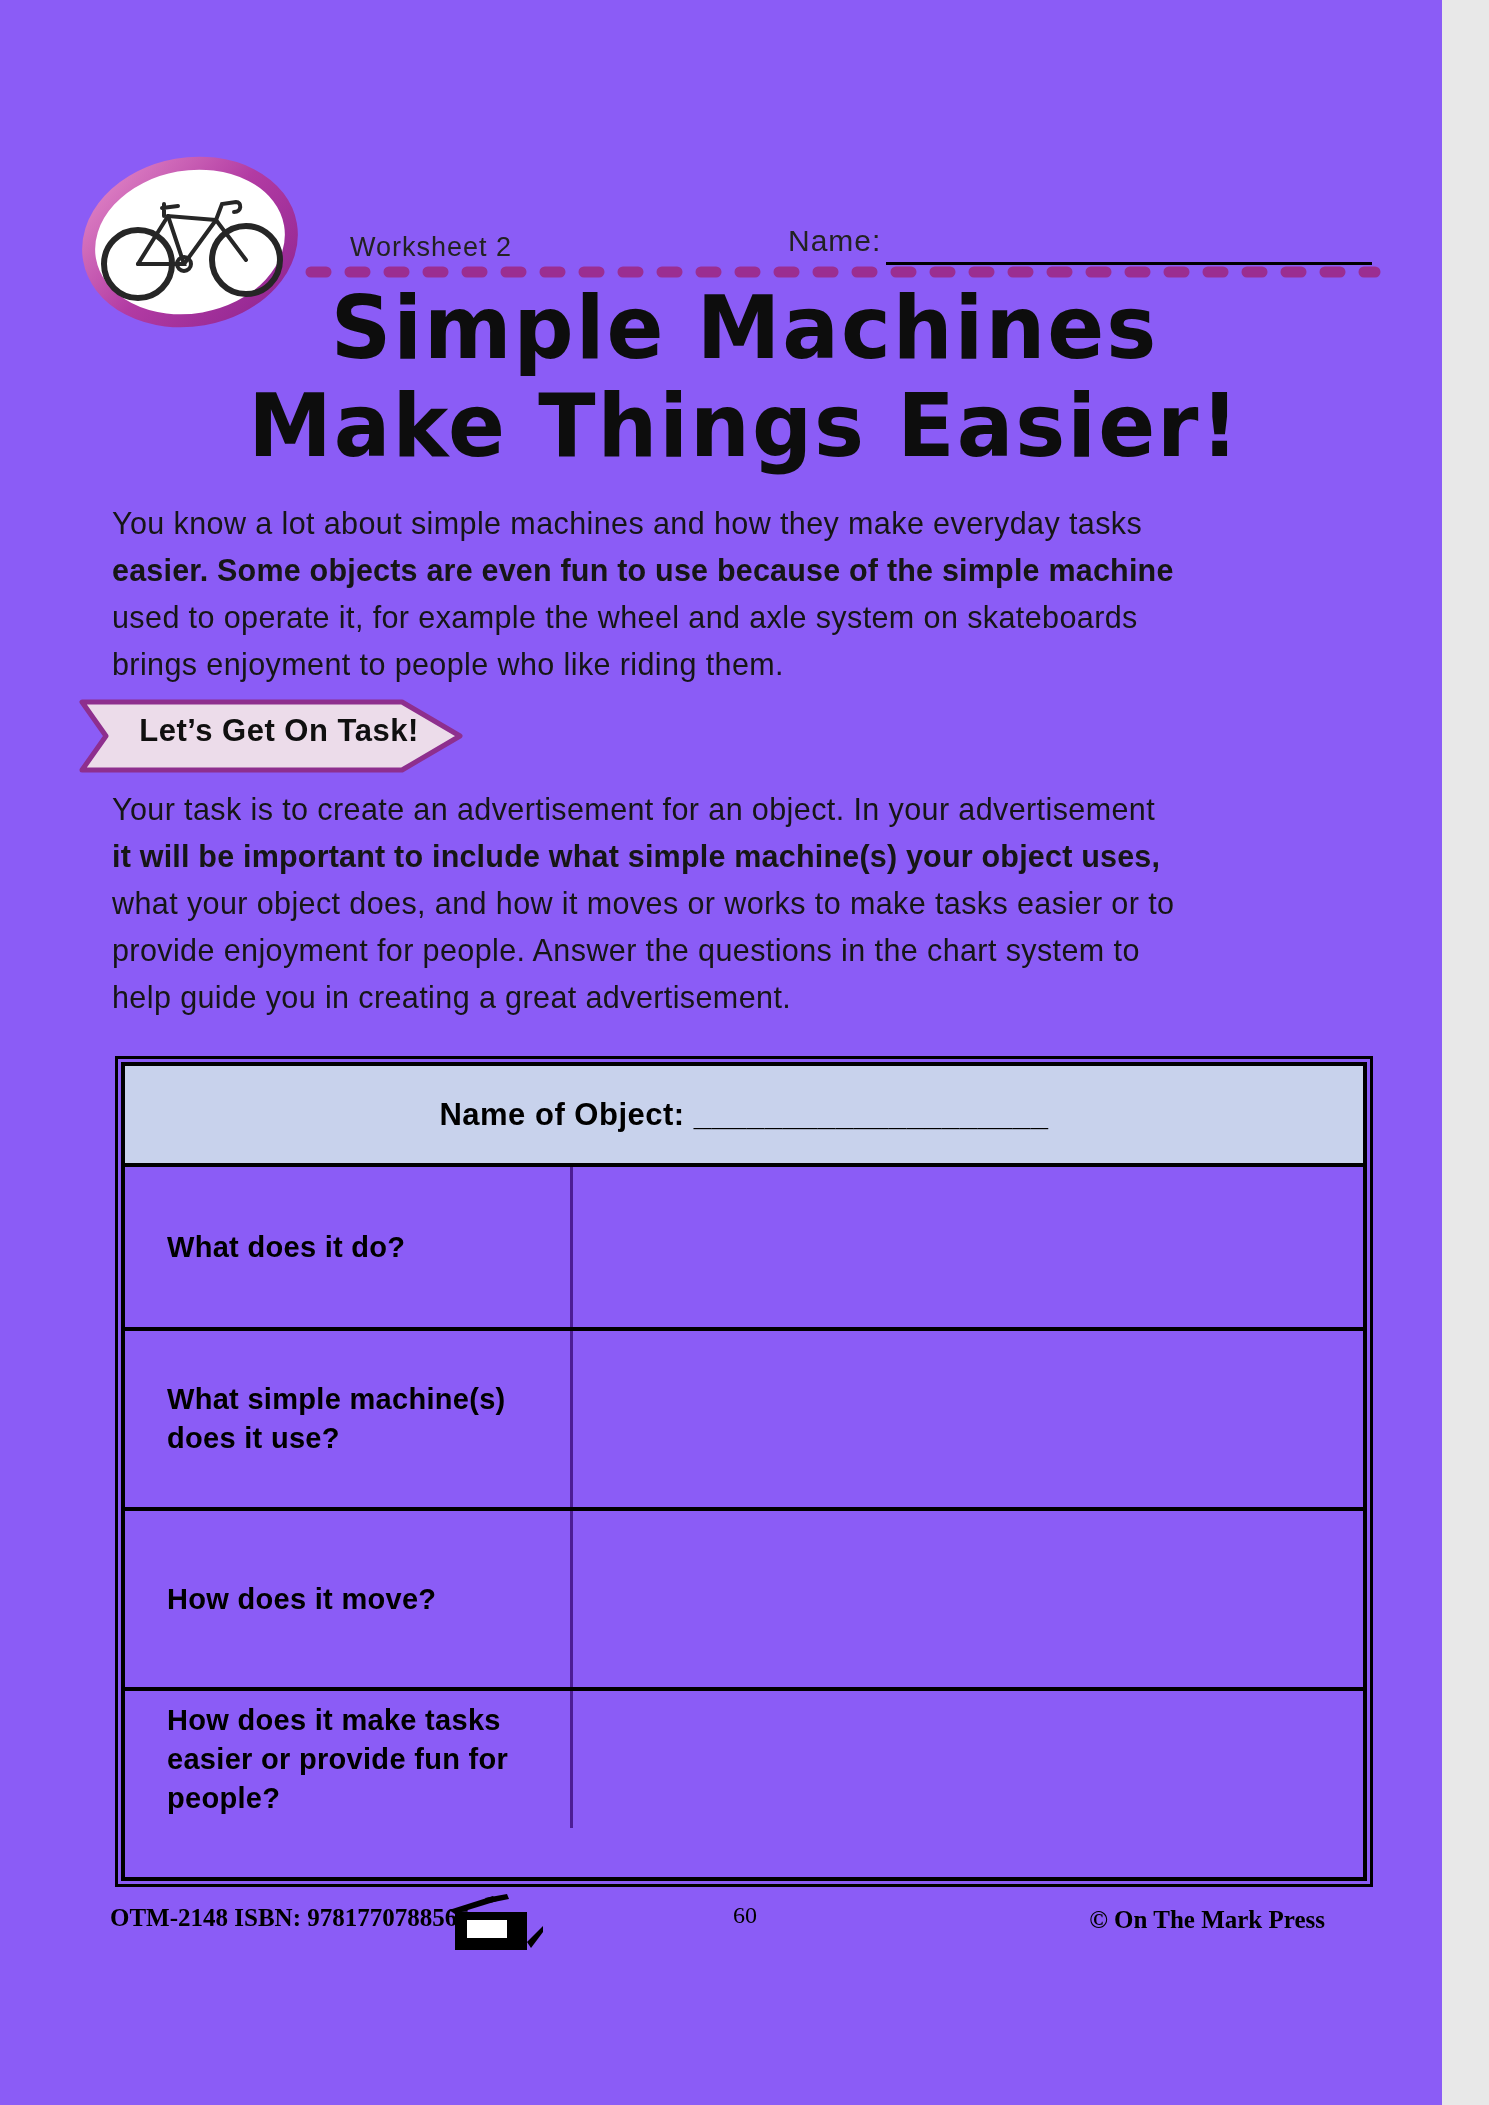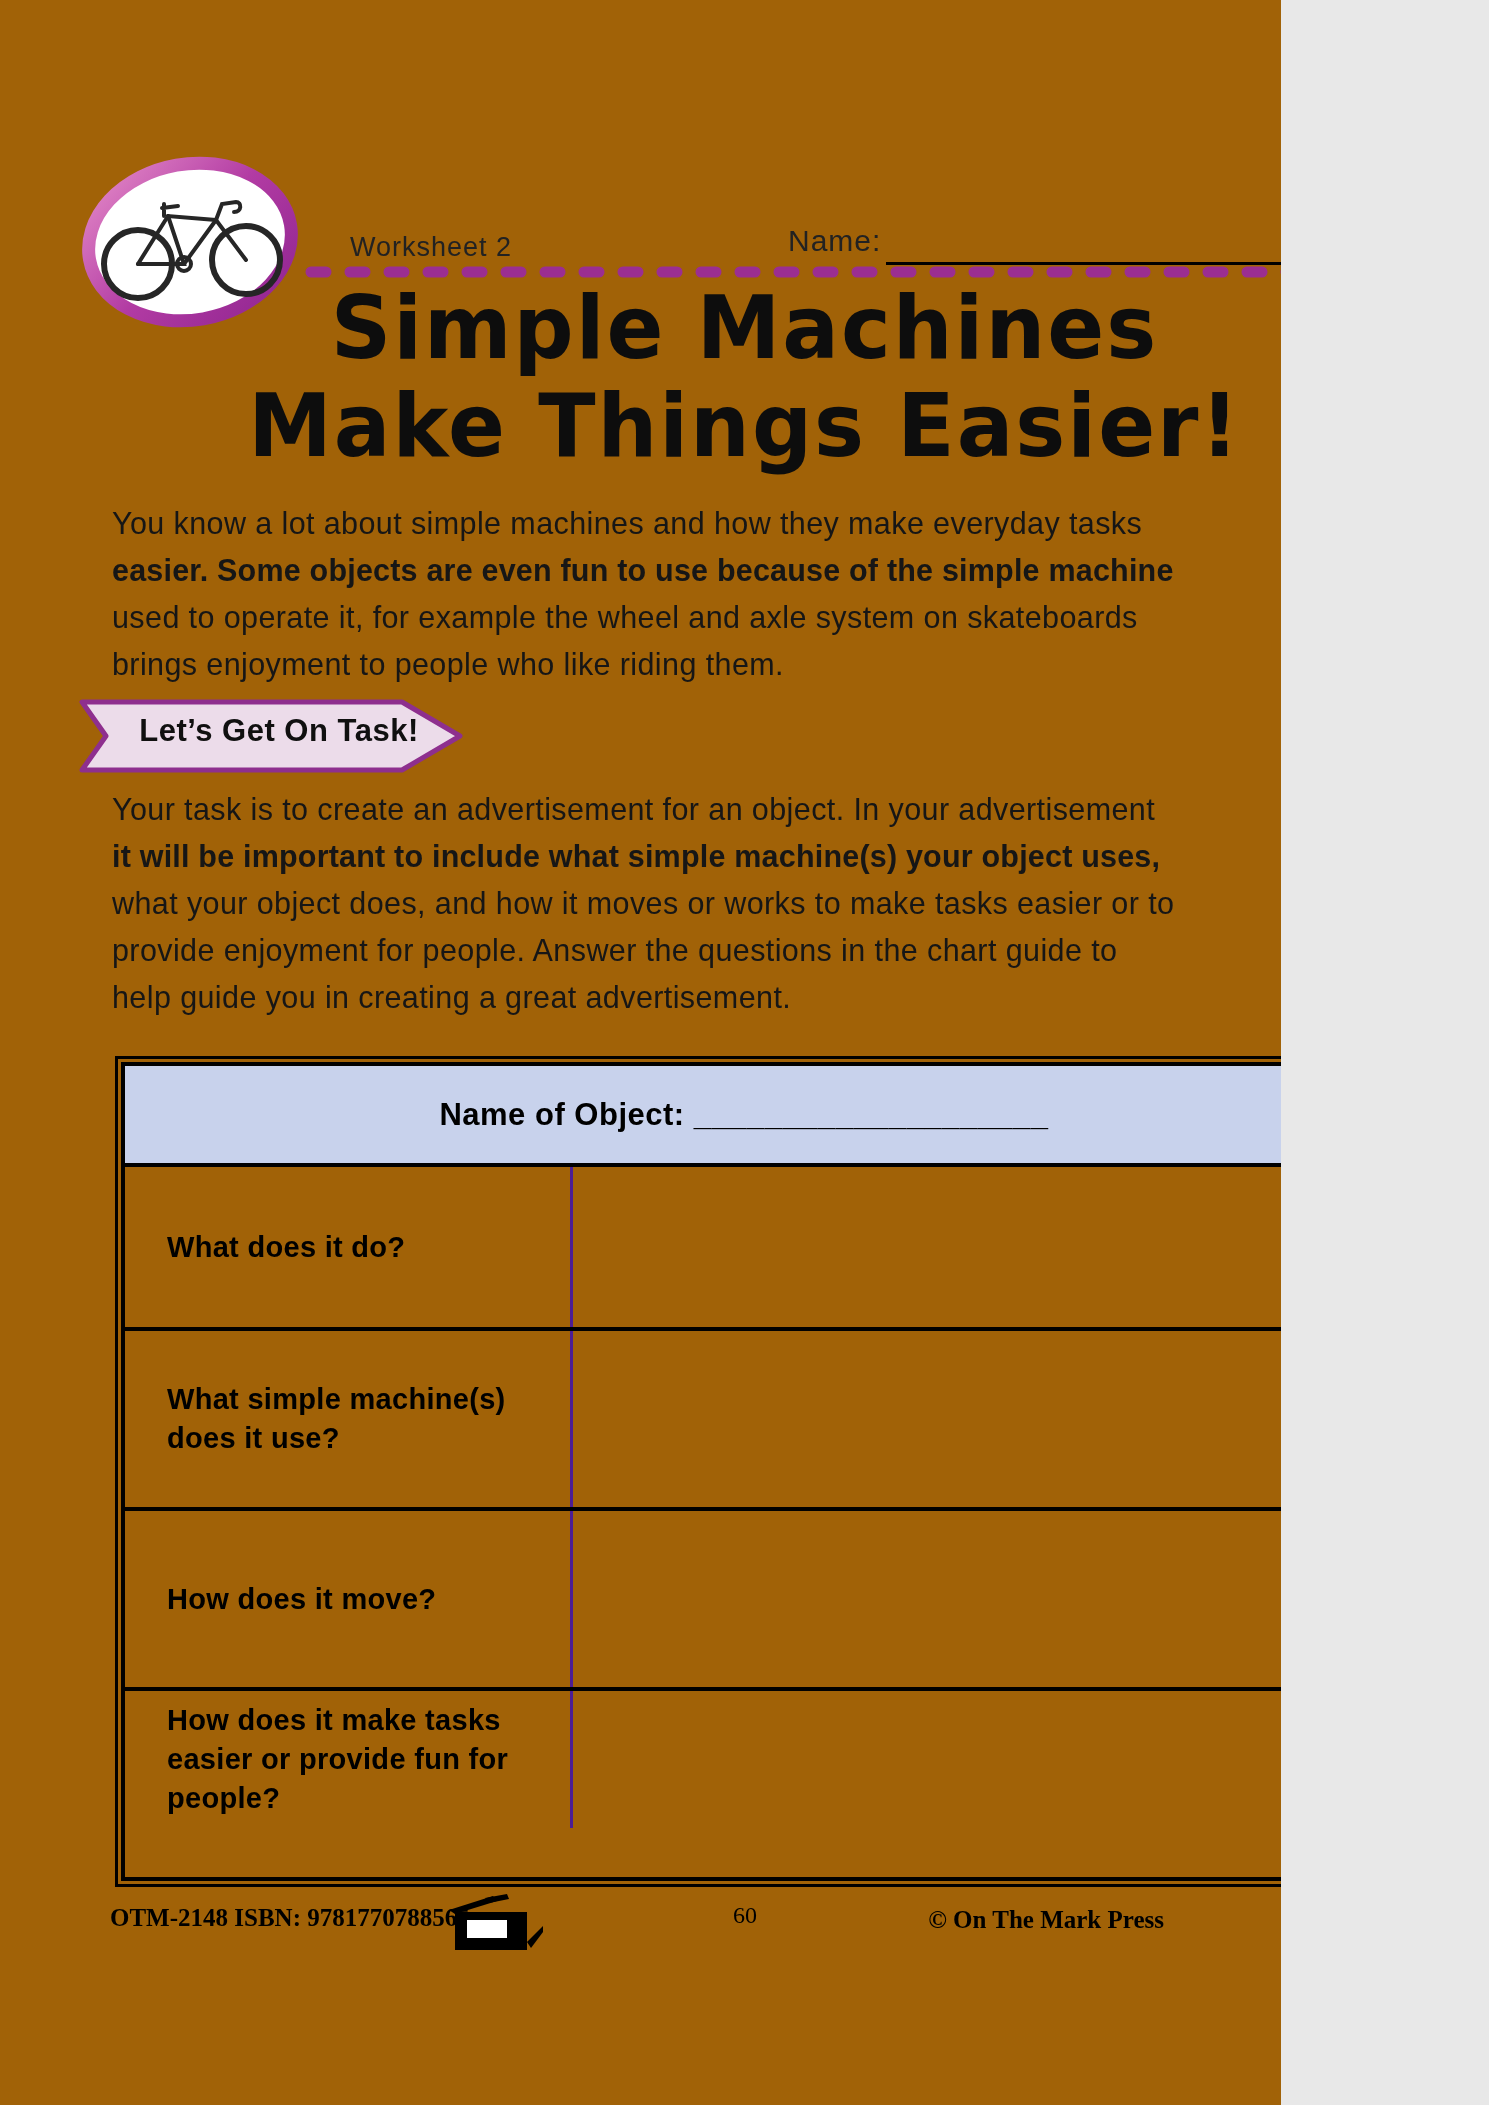--- a/index.html
+++ b/index.html
@@ -1,19 +1,19 @@
 <!DOCTYPE html>
 <html><head>
 <meta charset="utf-8">
 <style>
   html,body{margin:0;padding:0;background:#e8e8e8;}
   #page{
     position:relative;
-    width:1281px;height:2105px;
-    background:#a16207;
+    width:1442px;height:2105px;
+    background:#8b5cf6;
     font-family:"Liberation Sans", sans-serif;
     color:#1a1a1a;
     overflow:hidden;
   }
   .abs{position:absolute;}
 
   
   #logo{left:76px;top:146px;width:228px;height:184px;}
   #worksheet-label{left:350px;top:232px;font-size:27px;letter-spacing:1px;color:#222;}
   #name-label{left:788px;top:224px;font-size:30px;letter-spacing:1px;color:#222;}
@@ -129,21 +129,21 @@
     <svg width="400" height="80" viewBox="0 0 400 80">
       <polygon points="10,6 330,6 388,40 330,74 10,74 34,40" fill="#ecdcea" stroke="#8e2f8e" stroke-width="5" stroke-linejoin="round"></polygon>
     </svg>
     <div id="task-banner-label">Let’s Get On Task!</div>
   </div>
 
   <div id="task-para" class="abs para">
     <div>Your task is to create an advertisement for an object. In your advertisement</div>
     <div class="bold">it will be important to include what simple machine(s) your object uses,</div>
     <div>what your object does, and how it moves or works to make tasks easier or to</div>
-    <div>provide enjoyment for people. Answer the questions in the chart guide to</div>
+    <div>provide enjoyment for people. Answer the questions in the chart system to</div>
     <div>help guide you in creating a great advertisement.</div>
   </div>
 
   <div id="object-table" class="abs">
     <div id="table-inner">
       <div id="table-header-row">
         <span id="table-header-label">Name of Object: ____________________</span>
       </div>
 
       <div id="row-0" class="t-row">

